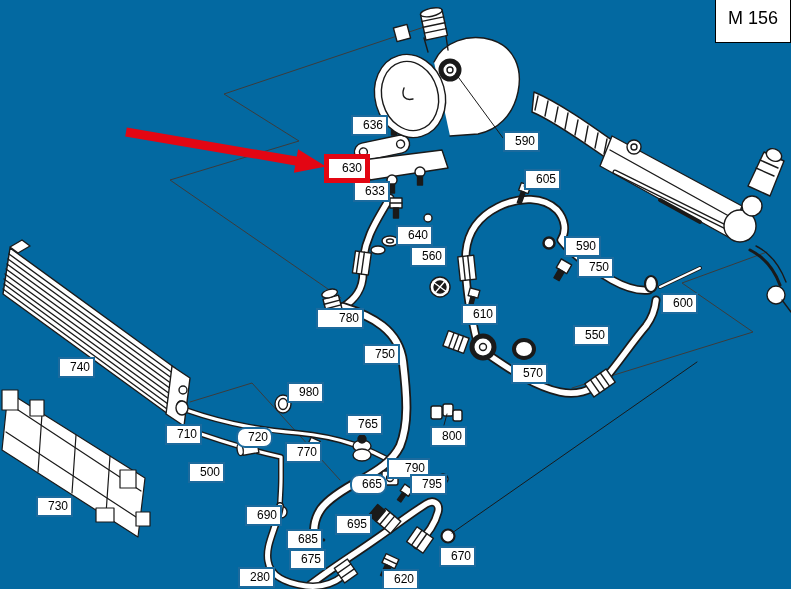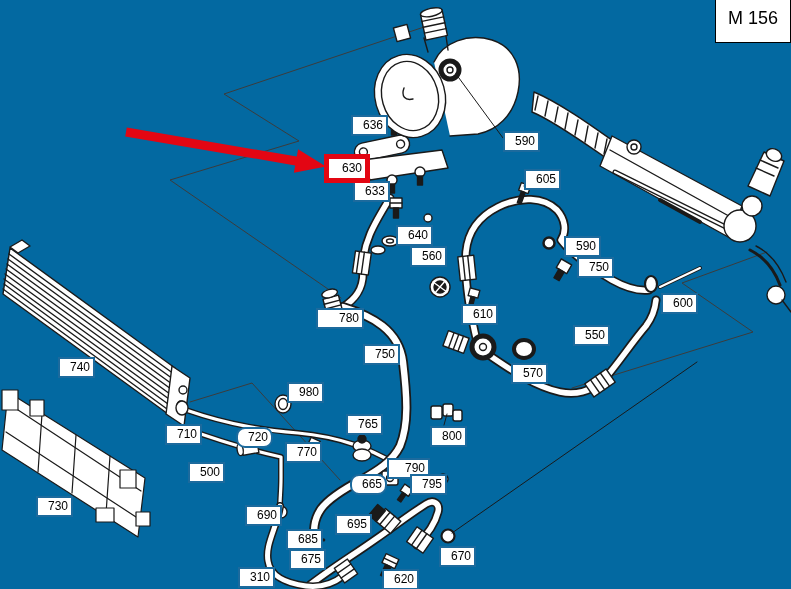--- a/index.html
+++ b/index.html
@@ -352,17 +352,17 @@
       <div class="part-label" style="left: 430px; top: 426px;">800</div>
       <div class="part-label" style="left: 188px; top: 462px;">500</div>
       <div class="part-label" style="left: 387px; top: 458px; padding-left: 16px;">790</div>
       <div class="part-label" style="left: 410px; top: 474px;">795</div>
       <div class="part-label" style="left: 36px; top: 496px;">730</div>
       <div class="part-label" style="left: 245px; top: 505px;">690</div>
       <div class="part-label" style="left: 350px; top: 474px; border-radius: 9px;">665</div>
       <div class="part-label" style="left: 335px; top: 514px;">695</div>
       <div class="part-label" style="left: 286px; top: 529px;">685</div>
       <div class="part-label" style="left: 289px; top: 549px;">675</div>
-      <div class="part-label" style="left: 238px; top: 567px;">310</div>
+      <div class="part-label" style="left: 238px; top: 567px;">280</div>
       <div class="part-label" style="left: 439px; top: 546px;">670</div>
       <div class="part-label" style="left: 382px; top: 569px;">620</div>
     </div>
 </div>
 
 </body></html>

